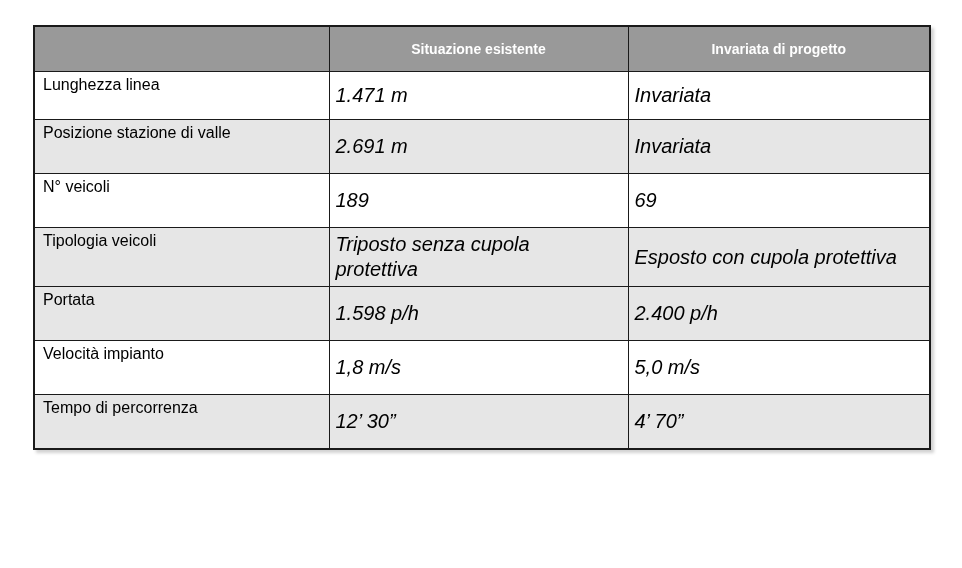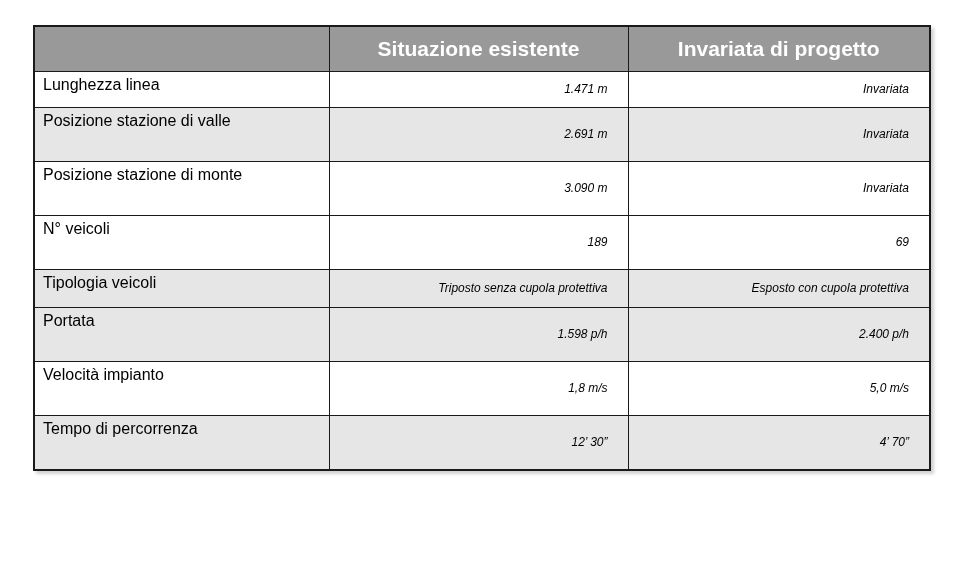--- a/index.html
+++ b/index.html
@@ -34,43 +34,43 @@
   table.compare {
     border-width: 2.5px;
   }
   col.c1 { width: 295px; }
   col.c2 { width: 299px; }
   col.c3 { width: 302px; }
   th.hdr {
     background: #999999;
     color: #ffffff;
     font-weight: bold;
-    font-size: 21px;
+    font-size: 14px;
     text-align: center;
     vertical-align: middle;
     height: 40px;
     padding: 2px 4px;
   }
   td.label {
     text-align: left;
     vertical-align: top;
     font-size: 16px;
     padding: 4px 4px 4px 8px;
     font-style: normal;
   }
   td.value {
-    text-align: right;
+    text-align: left;
     vertical-align: middle;
     font-style: italic;
-    font-size: 12px;
-    padding: 4px 20px;
+    font-size: 20px;
+    padding: 4px 6px;
     line-height: 1.25;
   }
   tr.row { height: 54px; }
-  tr.row.first { height: 36px; }
+  tr.row.first { height: 48px; }
   tr.row.tall { height: 38px; }
   tr.row.alt td { background: #e6e6e6; }
   tr.row td { background: #ffffff; }
   .wrap-narrow {
     display: inline-block;
     max-width: 225px;
   }
 </style>
 </head>
 <body>
@@ -94,25 +94,20 @@
         <td class="label">Lunghezza linea</td>
         <td class="value">1.471 m</td>
         <td class="value">Invariata</td>
       </tr>
       <tr class="row alt">
         <td class="label">Posizione stazione di valle</td>
         <td class="value">2.691 m</td>
         <td class="value">Invariata</td>
       </tr>
       <tr class="row">
-        <td class="label">Posizione stazione di monte</td>
-        <td class="value">3.090 m</td>
-        <td class="value">Invariata</td>
-      </tr>
-      <tr class="row">
         <td class="label">N° veicoli</td>
         <td class="value">189</td>
         <td class="value">69</td>
       </tr>
       <tr class="row alt tall">
         <td class="label">Tipologia veicoli</td>
         <td class="value"><span class="wrap-narrow">Triposto senza cupola protettiva</span></td>
         <td class="value">Esposto con cupola protettiva</td>
       </tr>
       <tr class="row alt">

